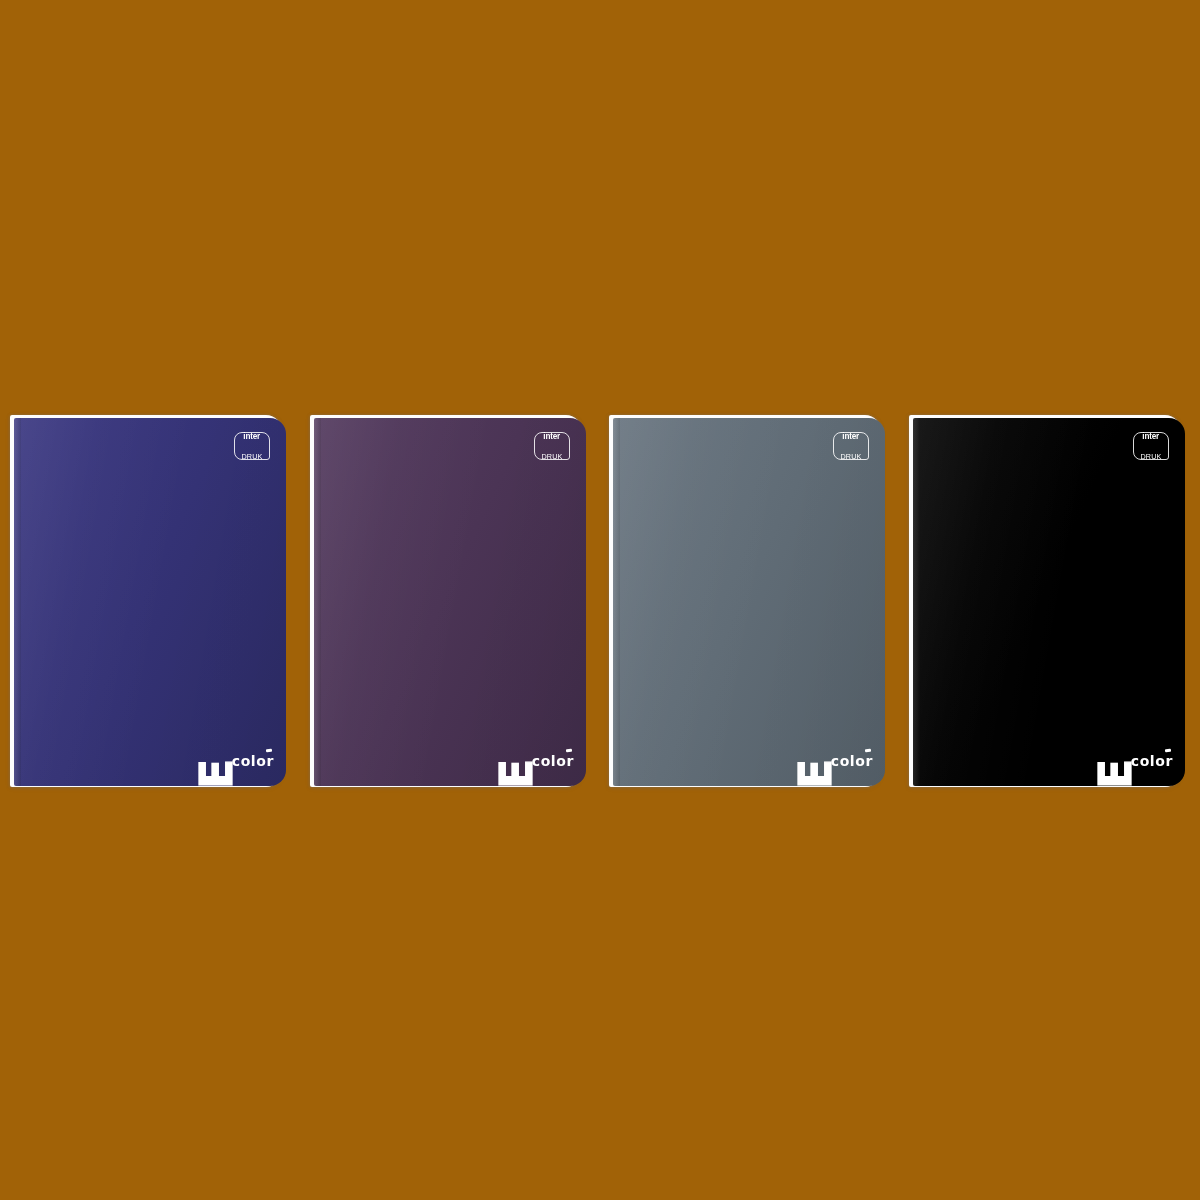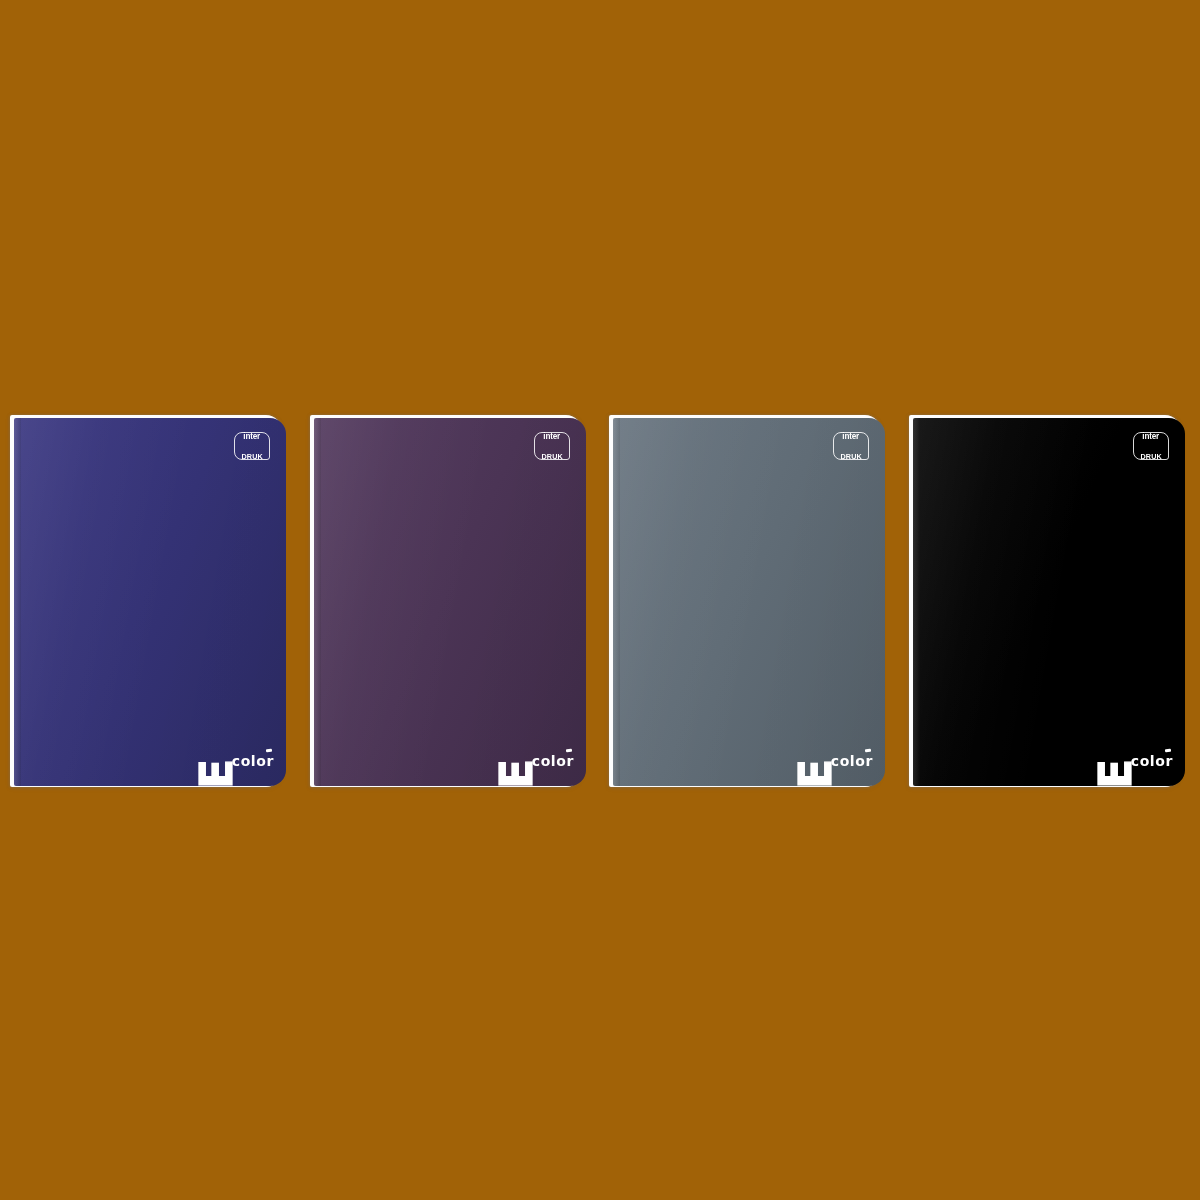--- a/index.html
+++ b/index.html
@@ -98,21 +98,21 @@
   }
   .brand-top {
     font-size: 8.5px;
     font-weight: 700;
     color: #ffffff;
     letter-spacing: -0.2px;
     transform: scaleX(0.96);
   }
   .brand-bottom {
     font-size: 7.5px;
-    font-weight: 700;
+    font-weight: 400;
     color: #ffffff;
     letter-spacing: 0.2px;
     margin-top: 13px;
     transform: scaleX(0.96);
   }
 
   
   .lockup {
     position: absolute;
     right: 12px;

